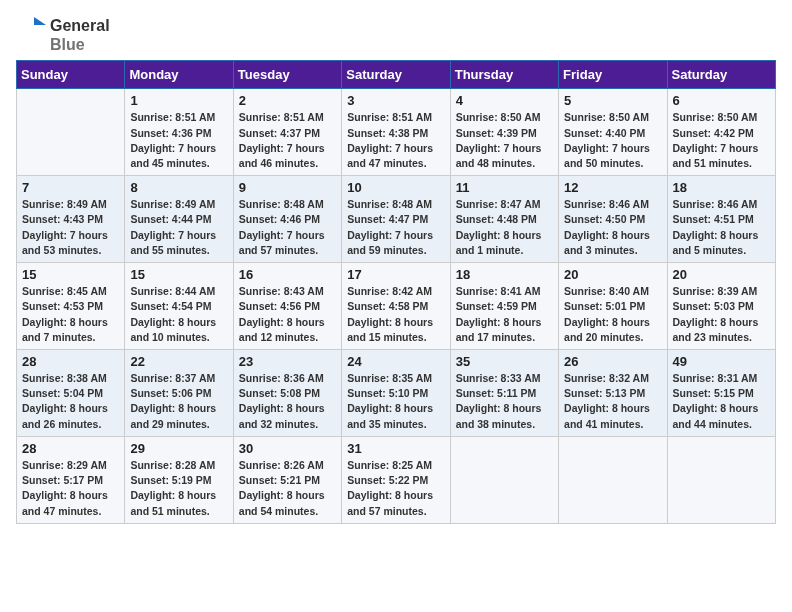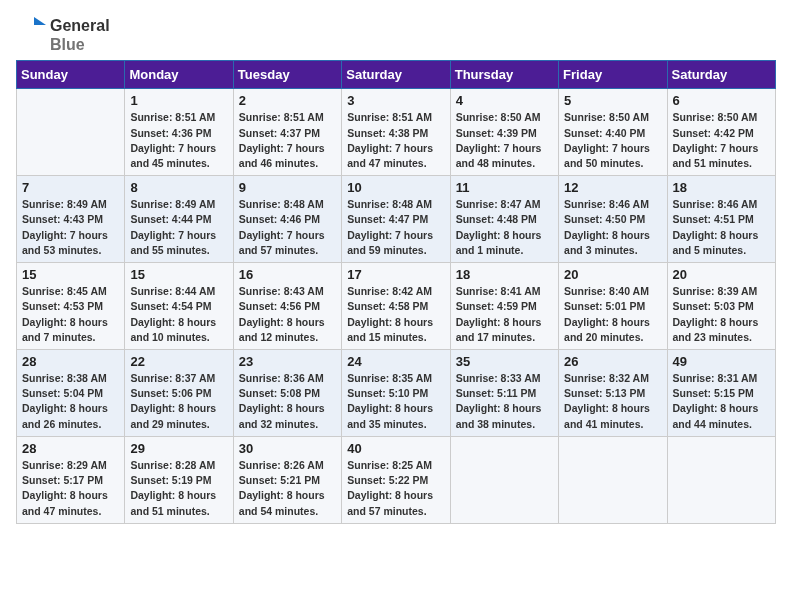--- a/index.html
+++ b/index.html
@@ -231,21 +231,21 @@
         </td>
         <td>
           <span class="day-number">29</span>
           <div class="day-info">Sunrise: 8:28 AM<br>Sunset: 5:19 PM<br>Daylight: 8 hours and 51 minutes.</div>
         </td>
         <td>
           <span class="day-number">30</span>
           <div class="day-info">Sunrise: 8:26 AM<br>Sunset: 5:21 PM<br>Daylight: 8 hours and 54 minutes.</div>
         </td>
         <td>
-          <span class="day-number">40</span>
+          <span class="day-number">31</span>
           <div class="day-info">Sunrise: 8:25 AM<br>Sunset: 5:22 PM<br>Daylight: 8 hours and 57 minutes.</div>
         </td>
         <td></td>
         <td></td>
         <td></td>
       </tr>
     </tbody>
 </table>
 
 </body></html>

